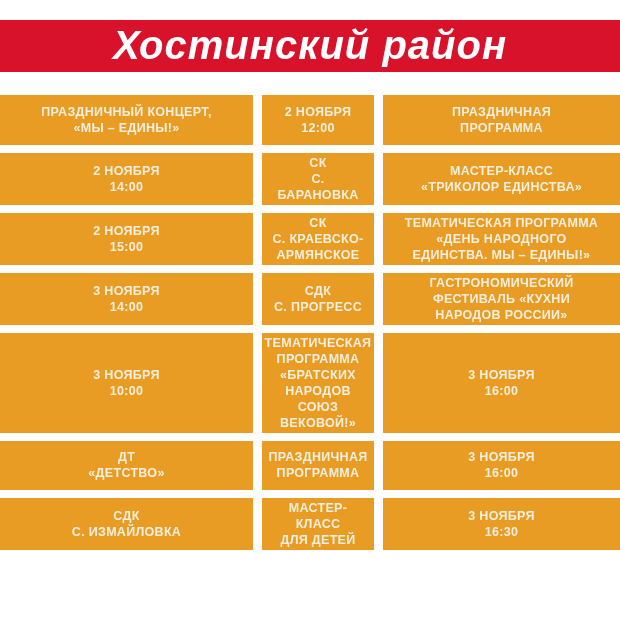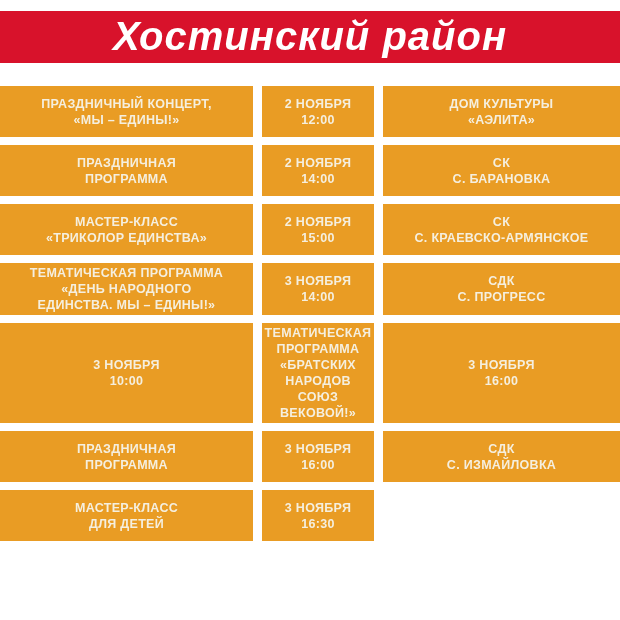--- a/index.html
+++ b/index.html
@@ -13,21 +13,21 @@
   html, body { background: var(--page-bg); }
   body {
     width: 620px;
     height: 620px;
     overflow: hidden;
     font-family: "Liberation Sans", sans-serif;
   }
   .poster {
     width: 620px;
     height: 620px;
-    padding-top: 11px;
+    padding-top: 20px;
     background: var(--page-bg);
   }
   .banner {
     height: 52px;
     width: 620px;
     background: var(--banner-red);
     display: flex;
     align-items: center;
     justify-content: center;
   }
@@ -73,22 +73,20 @@
 <div class="poster">
   <div class="banner">
     <div class="banner-title">Хостинский район</div>
   </div>
 
   <div class="schedule">
   <div class="cell event">ПРАЗДНИЧНЫЙ КОНЦЕРТ,
 «МЫ – ЕДИНЫ!»</div>
   <div class="cell datetime">2 НОЯБРЯ
 12:00</div>
-  <div class="cell venue">ДОМ КУЛЬТУРЫ
-«АЭЛИТА»</div>
 
   <div class="cell event">ПРАЗДНИЧНАЯ
 ПРОГРАММА</div>
   <div class="cell datetime">2 НОЯБРЯ
 14:00</div>
   <div class="cell venue">СК
 С. БАРАНОВКА</div>
 
   <div class="cell event">МАСТЕР-КЛАСС
 «ТРИКОЛОР ЕДИНСТВА»</div>
@@ -98,28 +96,33 @@
 С. КРАЕВСКО-АРМЯНСКОЕ</div>
 
   <div class="cell event">ТЕМАТИЧЕСКАЯ ПРОГРАММА
 «ДЕНЬ НАРОДНОГО
 ЕДИНСТВА. МЫ – ЕДИНЫ!»</div>
   <div class="cell datetime">3 НОЯБРЯ
 14:00</div>
   <div class="cell venue">СДК
 С. ПРОГРЕСС</div>
 
+  <div class="cell event">ГАСТРОНОМИЧЕСКИЙ
+ФЕСТИВАЛЬ «КУХНИ
+НАРОДОВ РОССИИ»</div>
   <div class="cell datetime">3 НОЯБРЯ
 10:00</div>
 
   <div class="cell event">ТЕМАТИЧЕСКАЯ ПРОГРАММА
 «БРАТСКИХ НАРОДОВ СОЮЗ
 ВЕКОВОЙ!»</div>
   <div class="cell datetime">3 НОЯБРЯ
 16:00</div>
+  <div class="cell venue">ДТ
+«ДЕТСТВО»</div>
 
   <div class="cell event">ПРАЗДНИЧНАЯ
 ПРОГРАММА</div>
   <div class="cell datetime">3 НОЯБРЯ
 16:00</div>
   <div class="cell venue">СДК
 С. ИЗМАЙЛОВКА</div>
 
   <div class="cell event">МАСТЕР-КЛАСС
 ДЛЯ ДЕТЕЙ</div>

